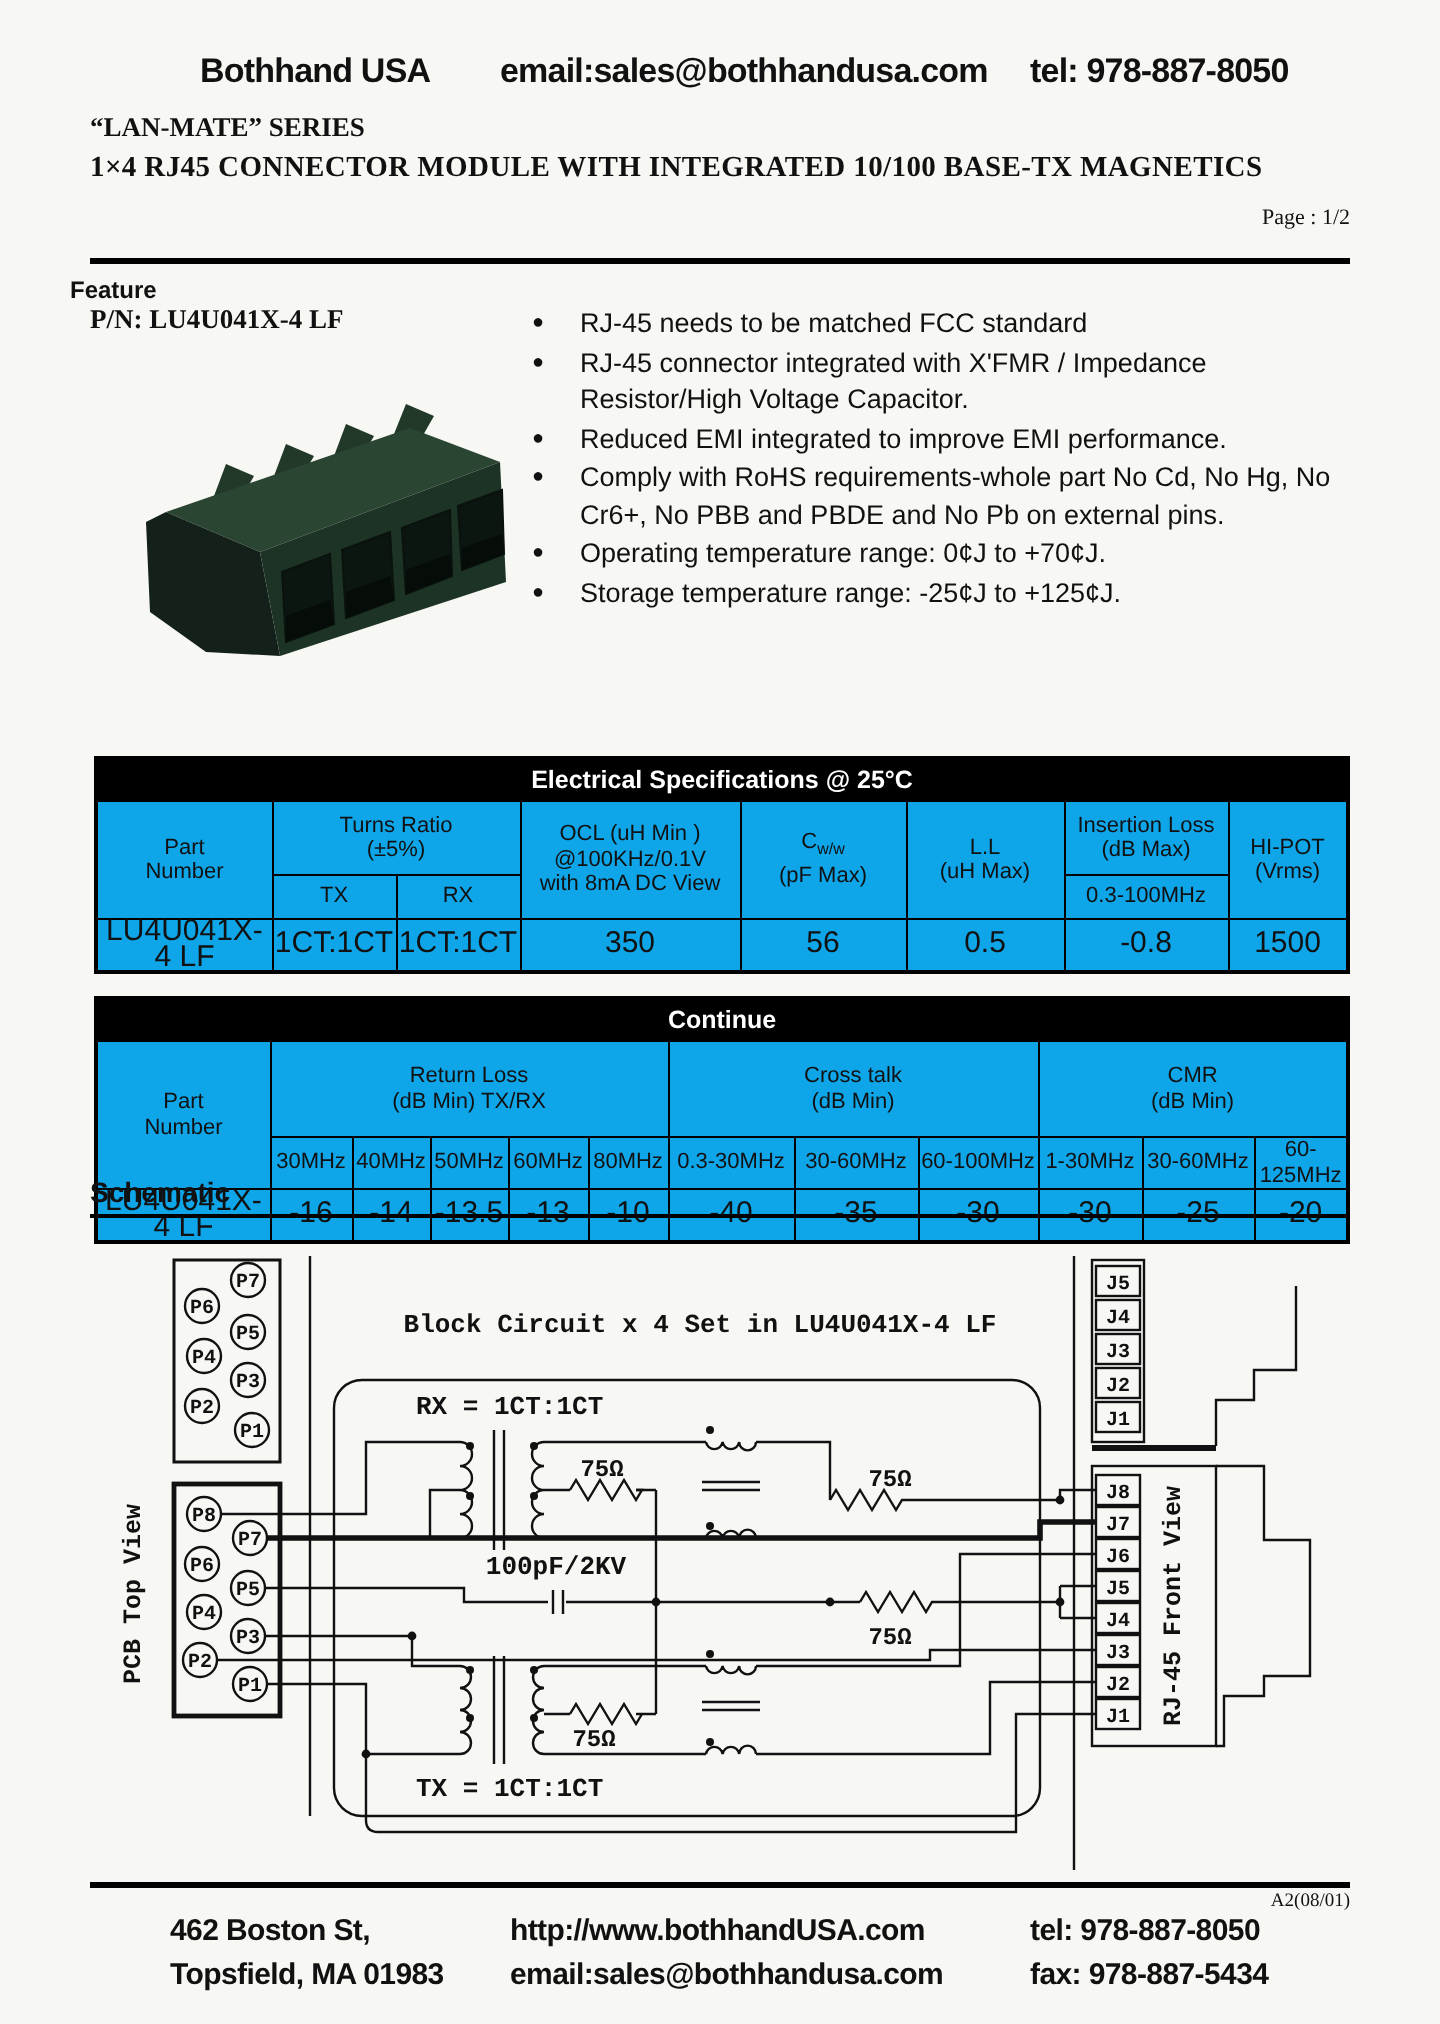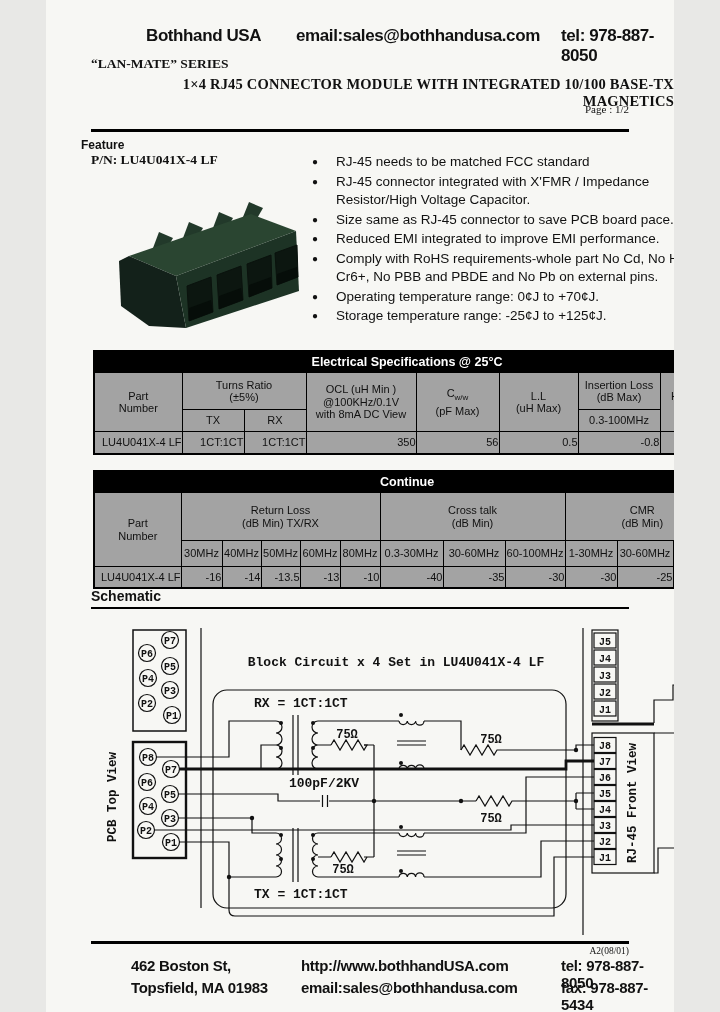--- a/index.html
+++ b/index.html
@@ -1,40 +1,40 @@
 <!DOCTYPE html>
 <html><head>
 <meta charset="utf-8">
 <style>
   html,body{margin:0;padding:0;background:#e8e8e6;}
-  .page{position:relative;width:628px;height:1012px;background:#f7f7f4;color:#111;
+  .page{position:relative;width:720px;height:1012px;background:#f7f7f4;color:#111;
         font-family:"Liberation Sans",sans-serif;overflow:hidden;margin:0 auto;}
   .abs{position:absolute;}
   
   .topbar span{position:absolute;top:26px;font-size:17px;font-weight:700;letter-spacing:-0.4px;
         font-family:"Liberation Sans",sans-serif;}
   .serifb{font-family:"Liberation Serif",serif;font-weight:700;}
   .series{left:45px;top:56px;font-size:13.5px;}
   .doctitle{left:45px;top:76px;font-size:14.5px;letter-spacing:0.2px;text-align:right;}
   .pn{left:45px;top:110px;font-size:13.5px;margin-top:42px;}
   .pageno{right:45px;top:103px;font-family:"Liberation Serif",serif;font-size:11px;text-align:center;}
   .rule{left:45px;right:45px;background:#000;}
   .feature-h{left:35px;top:138px;font-size:12px;font-weight:700;}
   
   .bullets{left:258px;top:153px;width:412px;}
   .bullets ul{margin:0;padding:0;list-style:none;}
   .bullets li{position:relative;padding-left:32px;font-size:13.5px;line-height:18.5px;margin:0 0 1px 0;}
   .bullets li::before{content:"●";position:absolute;left:8px;top:0;font-size:10px;line-height:18.5px;}
   
-  table{border-collapse:collapse;table-layout:fixed;background:#a3a3a3;}
+  table{border-collapse:collapse;table-layout:fixed;background:#0ea5e9;margin-top:28px;}
   td{border:1px solid #000;text-align:center;vertical-align:middle;
      font-size:11px;line-height:12.5px;white-space:pre-line;padding:0;}
   .ttl td{background:#000;color:#fff;font-weight:700;font-size:12.5px;border:1px solid #000;height:20px;}
   .outer{border:2px solid #000;}
-  .dat td{font-size:11px;text-align:right;}
+  .dat td{font-size:15px;}
   
   .schem-h{left:45px;top:588px;font-size:14px;font-weight:700;}
   .footer span{position:absolute;font-size:15px;font-weight:700;letter-spacing:-0.3px;}
   .rev{right:45px;top:946px;font-family:"Liberation Serif",serif;font-size:9.5px;}
   svg text{font-family:"Liberation Mono","DejaVu Sans Mono",monospace;font-weight:700;fill:#111;}
 </style>
 </head>
 <body>
 
 <div class="page">
@@ -69,21 +69,20 @@
       <polygon points="118,110 140,102 142,114 118,123" fill="#060d09"></polygon>
       <polygon points="148,99 170,91 171,102 148,111" fill="#060d09"></polygon>
       <polygon points="176,88 196,81 197,91 176,99" fill="#060d09"></polygon>
     </svg>
   </div>
 
   <div class="abs bullets">
     <ul>
       <li>RJ-45 needs to be matched FCC standard</li>
       <li>RJ-45 connector integrated with X'FMR / Impedance Resistor/High Voltage Capacitor.</li>
-      <li>Size same as RJ-45 connector to save PCB board pace.</li>
       <li>Reduced EMI integrated to improve EMI performance.</li>
       <li>Comply with RoHS requirements-whole part No Cd, No Hg, No Cr6+, No PBB and PBDE and No Pb on external pins.</li>
       <li>Operating temperature range: 0¢J to +70¢J.</li>
       <li>Storage temperature range: -25¢J to +125¢J.</li>
     </ul>
   </div>
 
   <table class="abs outer" style="left:47px;top:350px;width:626px">
     <colgroup>
       <col style="width:88px">

